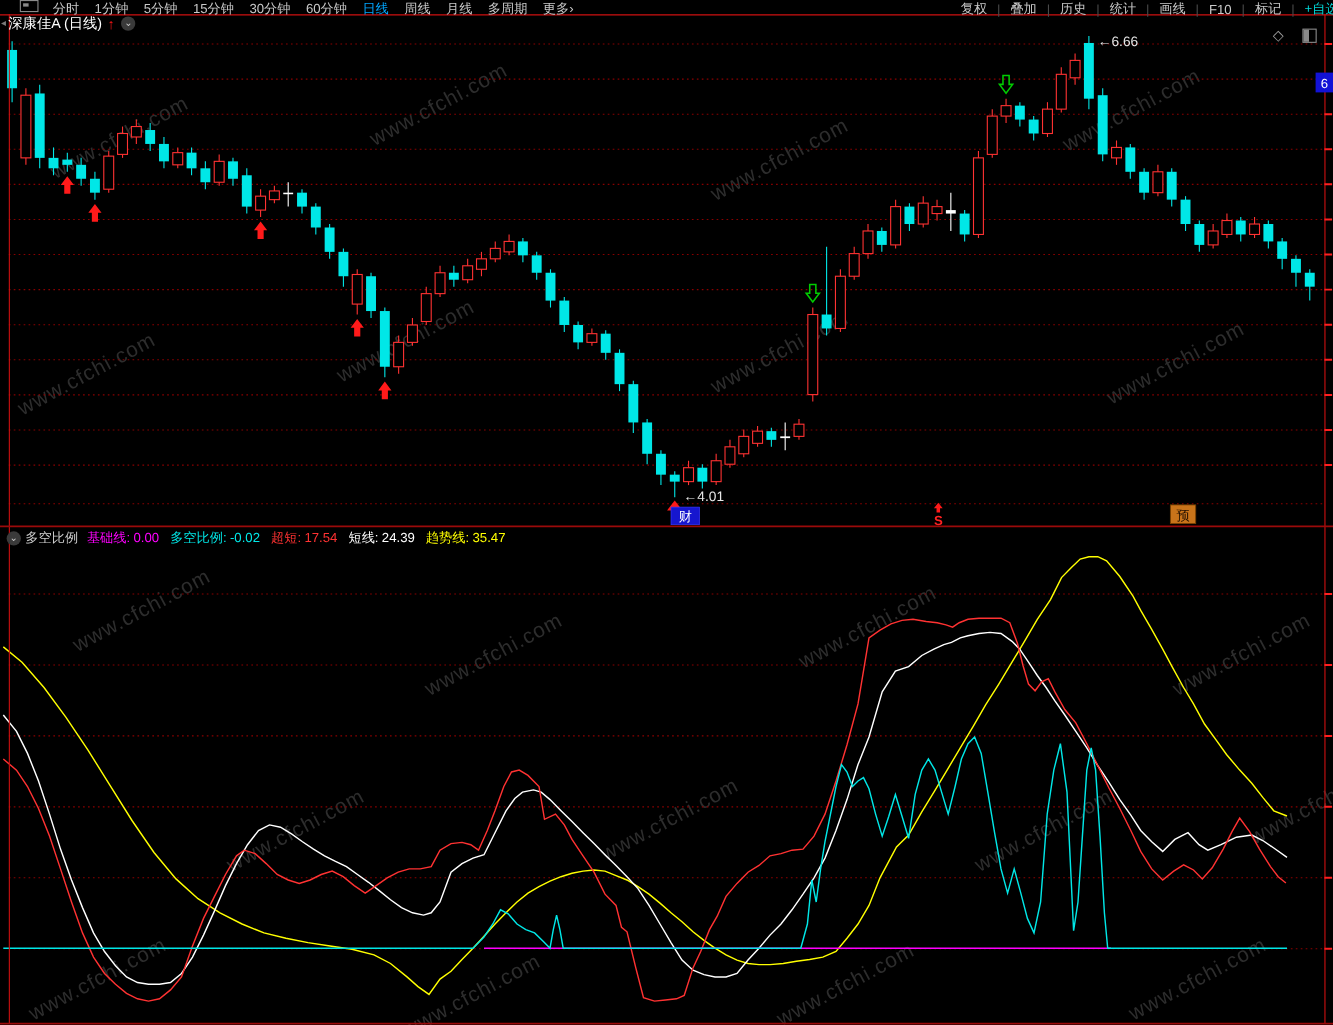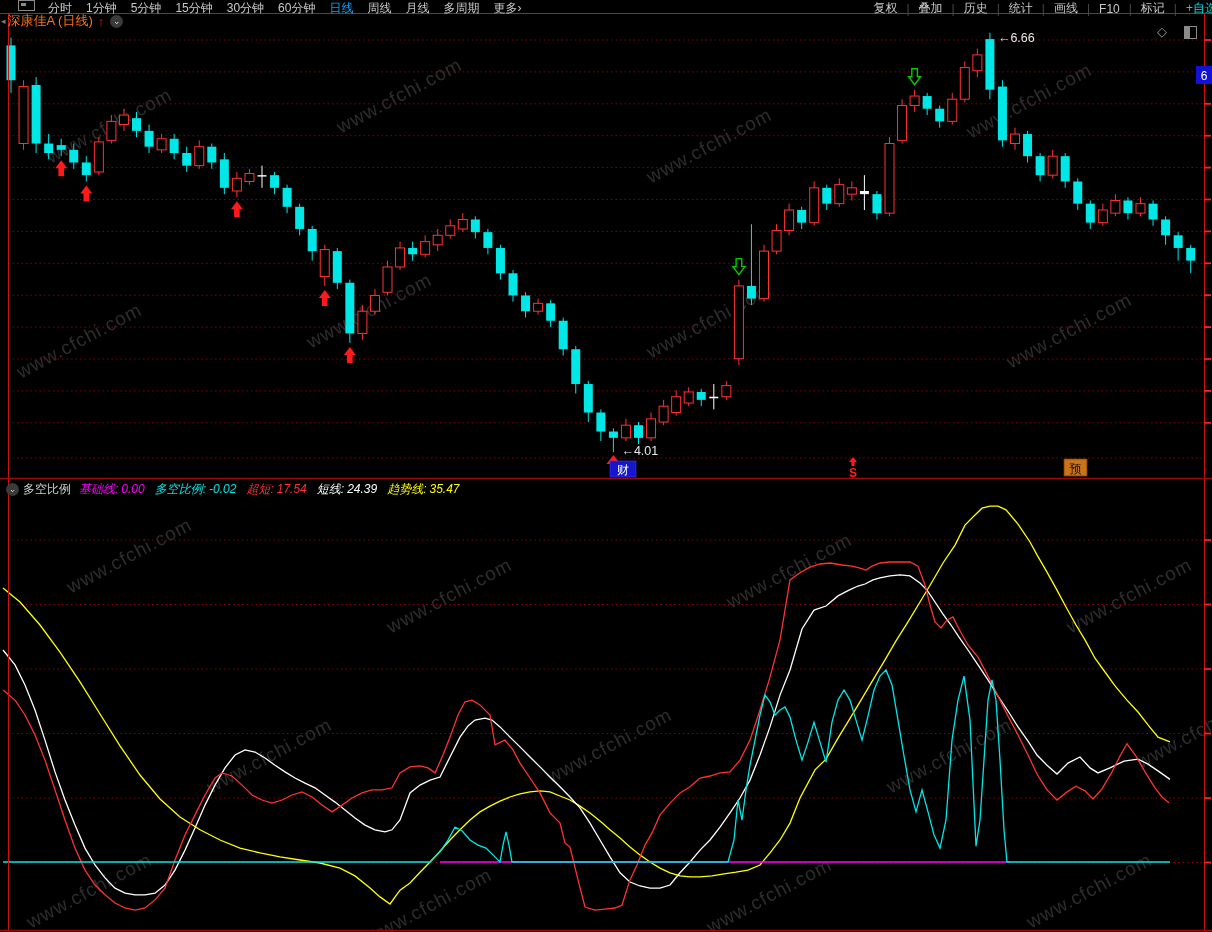--- a/index.html
+++ b/index.html
@@ -11,33 +11,33 @@
   #menubar .witem{width:15px;height:9px;border:1px solid #8a8a8a;margin:0 6px 0 6px;position:relative;}
   #menubar .witem:after{content:"";position:absolute;left:2px;top:2px;width:5px;height:3px;background:#8a8a8a;}
   .mitem{margin:0 7px;cursor:default;white-space:nowrap;}
   .mitem.active{color:#00a6ff;}
   #menu-right{margin-left:auto;display:flex;align-items:center;}
   .msep{color:#4a4a4a;margin:0 2px;}
   .mitem.accent{color:#00d9d9;}
   
   #titlerow{position:absolute;left:0;top:14px;height:14px;display:flex;align-items:center;z-index:30;}
   #corner-tri{color:#7a7a7a;font-size:9px;margin:0 2px 0 1px;}
-  #stock-title{color:#f97316;font-size:13px;}
+  #stock-title{color:#ffffff;font-size:13px;}
   #title-up{color:#ff1515;font-weight:bold;font-size:13px;margin-left:5px;}
   .circlechev{display:inline-block;width:13px;height:13px;border-radius:50%;background:#3a3a3a;color:#c8c8c8;
               font-size:9px;line-height:13px;text-align:center;margin-left:6px;}
   
   #diamond-icon{position:absolute;left:1157px;top:24px;color:#9a9a9a;font-size:13px;z-index:30;}
   #halfsq-icon{position:absolute;left:1184px;top:26px;width:11px;height:11px;border:1px solid #8a8a8a;
                background:linear-gradient(to right,#8a8a8a 0 45%,rgba(0,0,0,0) 45%);z-index:30;}
   
   #indheader{position:absolute;left:0;top:481px;height:17px;display:flex;align-items:center;
              font-size:12px;z-index:30;white-space:nowrap;}
   #indname{color:#cfcfcf;margin:0 8px 0 4px;}
-  .indfield{margin-right:10px;font-style:italic;}
+  .indfield{margin-right:10px;}
   
   .wm{position:absolute;color:#5a5a5a;opacity:.5;font-size:19px;transform:rotate(-28deg);
       z-index:1;letter-spacing:1px;pointer-events:none;}
   #chartsvg{position:absolute;left:0;top:0;z-index:10;}
 </style>
 </head>
 <body>
 
 <div id="root">
 

